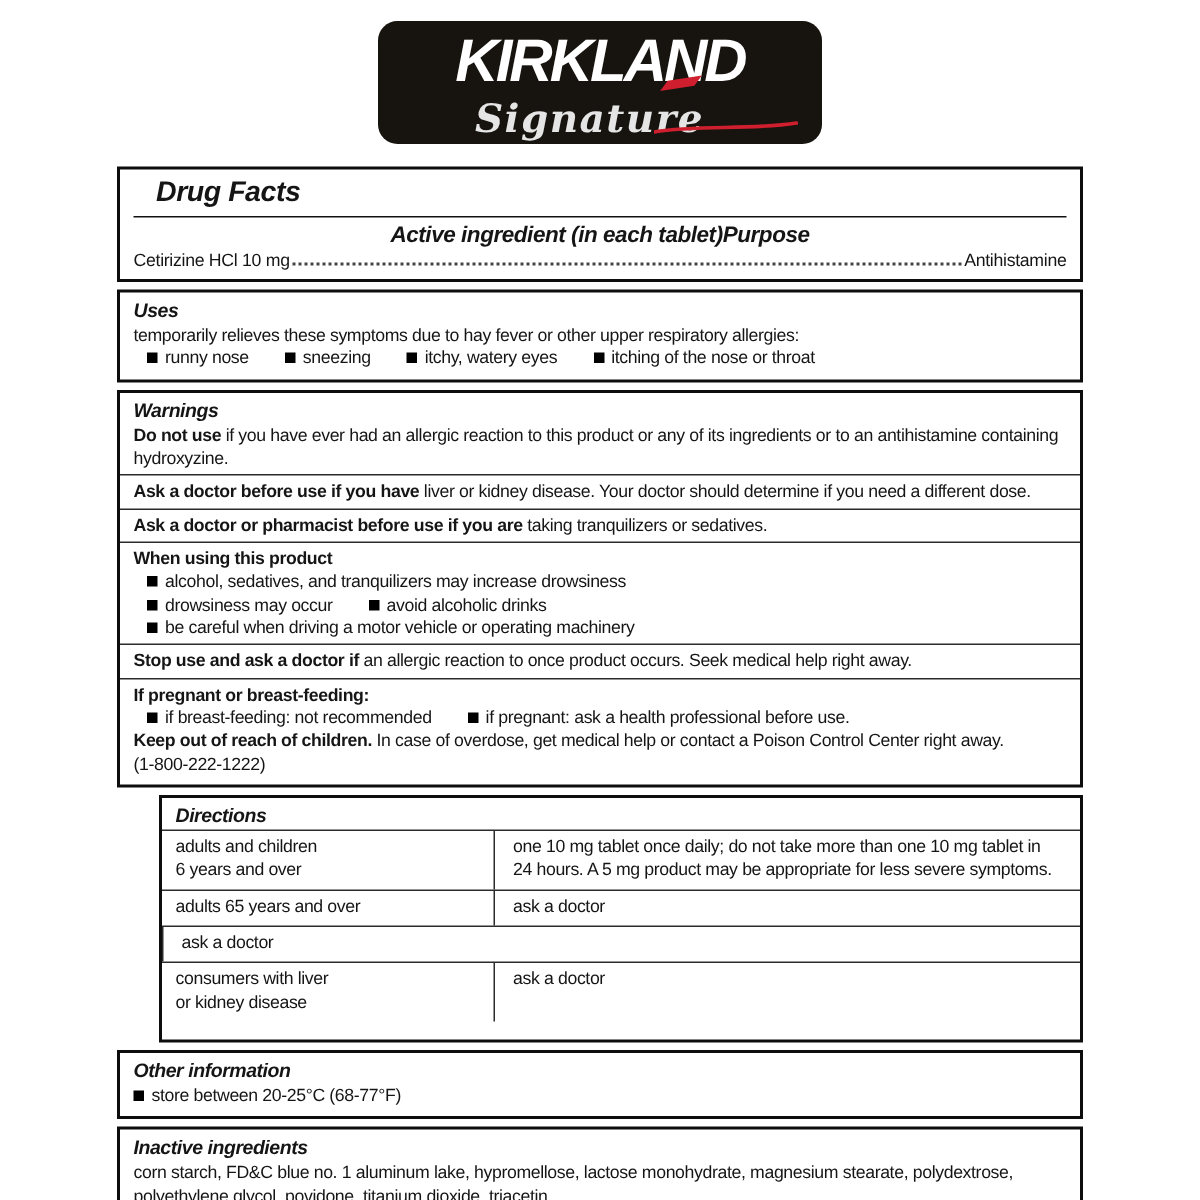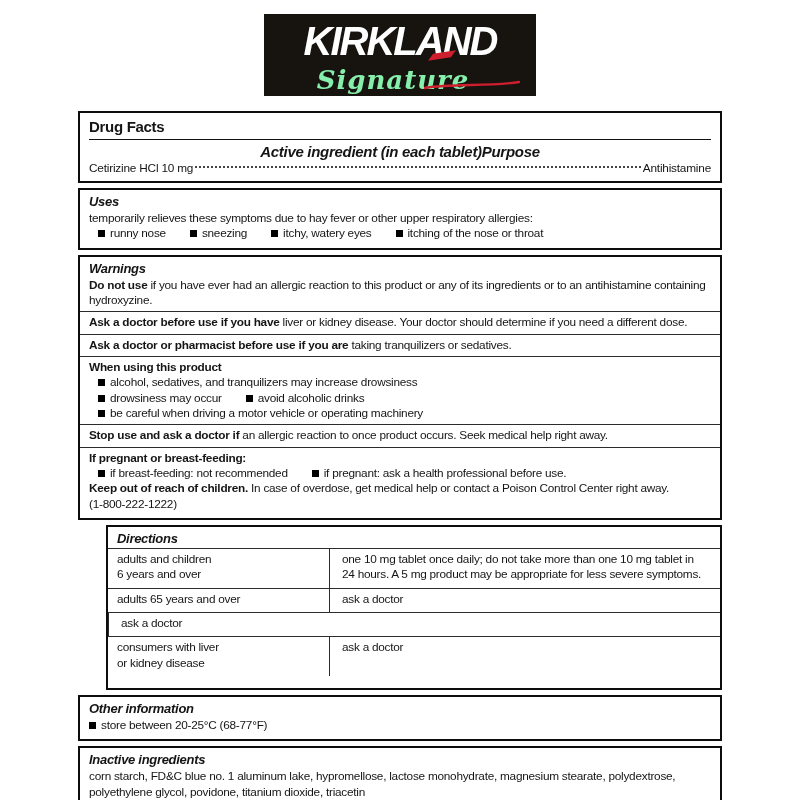--- a/index.html
+++ b/index.html
@@ -5,25 +5,25 @@
   html, body {
     margin: 0; padding: 0;
     width: 800px; height: 800px;
     background: #ffffff;
     overflow: hidden;
     font-family: "Liberation Sans", sans-serif;
     color: #151515;
   }
   
   .logo {
-    width: 272px; height: 82px;
+    width: 296px; height: 82px;
     margin: 14px auto 0;
     background: #17130f;
     position: relative;
-    border-radius: 0;
+    border-radius: 13px;
   }
   .logo-brand {
     display: block;
     text-align: center;
     padding-top: 7px;
     font-size: 40px;
     font-weight: bold;
     font-style: italic;
     letter-spacing: -2px;
     color: #ffffff;
@@ -31,50 +31,50 @@
   }
   .logo-script {
     position: absolute;
     left: 0; right: 14px; bottom: 3px;
     text-align: center;
     font-family: "DejaVu Serif", serif;
     font-style: italic;
     font-weight: bold;
     font-size: 26px;
     letter-spacing: 1px;
-    color: #86efac;
+    color: #e5e5e5;
     line-height: 1;
   }
   .flourish {
     position: absolute;
     top: 38px; right: 84px;
     width: 20px; height: 7px;
     background: #cf1f2e;
     transform: skewX(-42deg) rotate(-10deg);
   }
   .swoosh { position: absolute; right: 16px; bottom: 6px; }
   
   .label { width: 644px; margin: 15px auto 0; }
   .sec {
     border: 2.5px solid #0d0d0d;
     background: #fff;
     padding: 3px 9px 6px;
     margin-bottom: 5px;
   }
   .title {
-    font-size: 15px; font-weight: bold; 
-    margin: 2px 0 4px; letter-spacing: -0.3px;
+    font-size: 19px; font-weight: bold; font-style: italic;
+    margin: 2px 15px 4px; letter-spacing: -0.3px;
   }
   .rule { border-top: 1.6px solid #111; margin: 0 0 3px; }
   .subhead-row {
     display: flex; justify-content: center; align-items: baseline;
     font-size: 15px; font-weight: bold; font-style: italic;
     letter-spacing: -0.3px; margin-bottom: 1px;
   }
-  .leader-row { display: flex; align-items: center; font-size: 11.8px; letter-spacing: -0.2px; }
+  .leader-row { display: flex; align-items: flex-end; font-size: 11.8px; letter-spacing: -0.2px; }
   .leader { flex: 1; border-bottom: 2px dotted #444; margin: 0 2px 3px; }
   .h2 {
     font-size: 13px; font-weight: bold; font-style: italic;
     margin: 1px 0 2px; letter-spacing: -0.3px;
   }
   .txt { font-size: 11.8px; line-height: 1.3; letter-spacing: -0.25px; margin: 0; }
   .txt b { letter-spacing: -0.25px; }
   .sep { border-top: 1.3px solid #2b2b2b; margin: 3px -9px; }
   .b-row { display: flex; align-items: center; }
   .b-row.indent { padding-left: 9px; }

